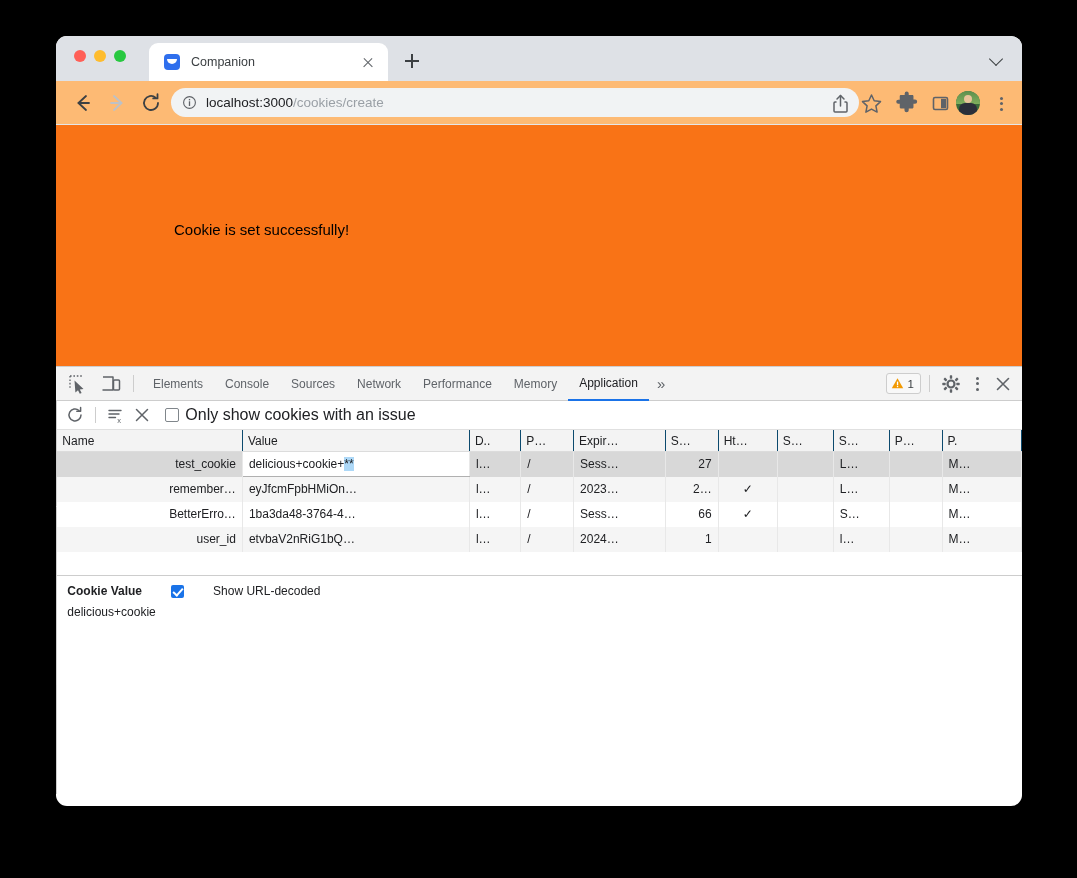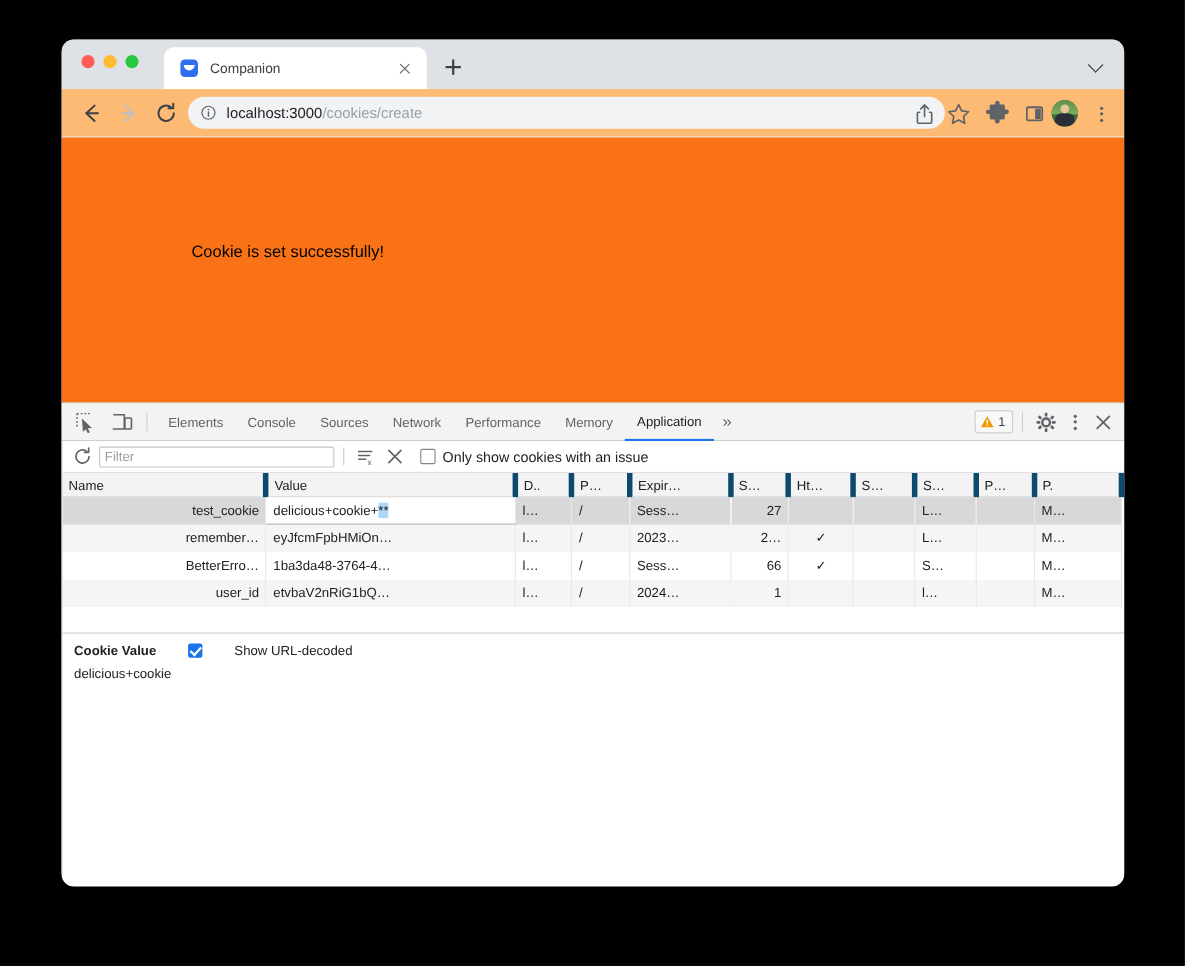--- a/index.html
+++ b/index.html
@@ -394,28 +394,28 @@
     margin-left: 10px; cursor: pointer;
     flex: 0 0 auto;
   }
   #ct-issue-box {
     width: 12px; height: 12px;
     border: 1.3px solid #80868b;
     border-radius: 2px;
     background: #ffffff;
     flex: 0 0 auto;
   }
-  #ct-issue-label { font-size: 13px; color: #202124; }
+  #ct-issue-label { font-size: 16px; color: #202124; }
 
   
   #cookie-table { width: 100%; border-collapse: collapse; table-layout: fixed; }
   #cookie-table th {
     height: 21px;
     background: #f3f3f3;
-    border-right: 5px solid #0c4a6e;
+    border-right: 1px solid #0c4a6e;
     border-bottom: 1px solid #dcdcdc;
     font-weight: 400;
     font-size: 12px;
     color: #202124;
     text-align: left;
     padding: 0 5px;
     overflow: hidden;
     white-space: nowrap;
     text-overflow: ellipsis;
     cursor: pointer;
@@ -729,21 +729,20 @@
 
       <div id="dt-main">
 
         <div id="cookie-toolbar">
           <div id="ct-refresh">
             <svg width="24" height="22" viewBox="0 0 24 22">
               <path d="M18 11 A6 6 0 1 1 16 6.5" fill="none" stroke="#5f6368" stroke-width="1.5" stroke-linecap="round"></path>
               <path d="M17.6 3.4 V7.2 H13.8" fill="none" stroke="#5f6368" stroke-width="1.5" stroke-linecap="round" stroke-linejoin="round"></path>
             </svg>
           </div>
-          <input id="ct-filter-input" type="text" placeholder="Filter" style="">
           <div class="ct-sep"></div>
           <div id="ct-clearfilters">
             <svg width="22" height="20" viewBox="0 0 22 20">
               <path d="M5 5.5 H17 M5 9 H15 M5 12.5 H11.5" stroke="#5f6368" stroke-width="1.4" stroke-linecap="round"></path>
               <text x="13.2" y="17.5" font-family="'Liberation Sans', sans-serif" font-size="7.5" fill="#5f6368">x</text>
             </svg>
           </div>
           <div id="ct-clearall">
             <svg width="26" height="20" viewBox="0 0 26 20">
               <path d="M7.5 4.5 L18.5 15.5 M18.5 4.5 L7.5 15.5" stroke="#5f6368" stroke-width="1.5" stroke-linecap="round"></path>

